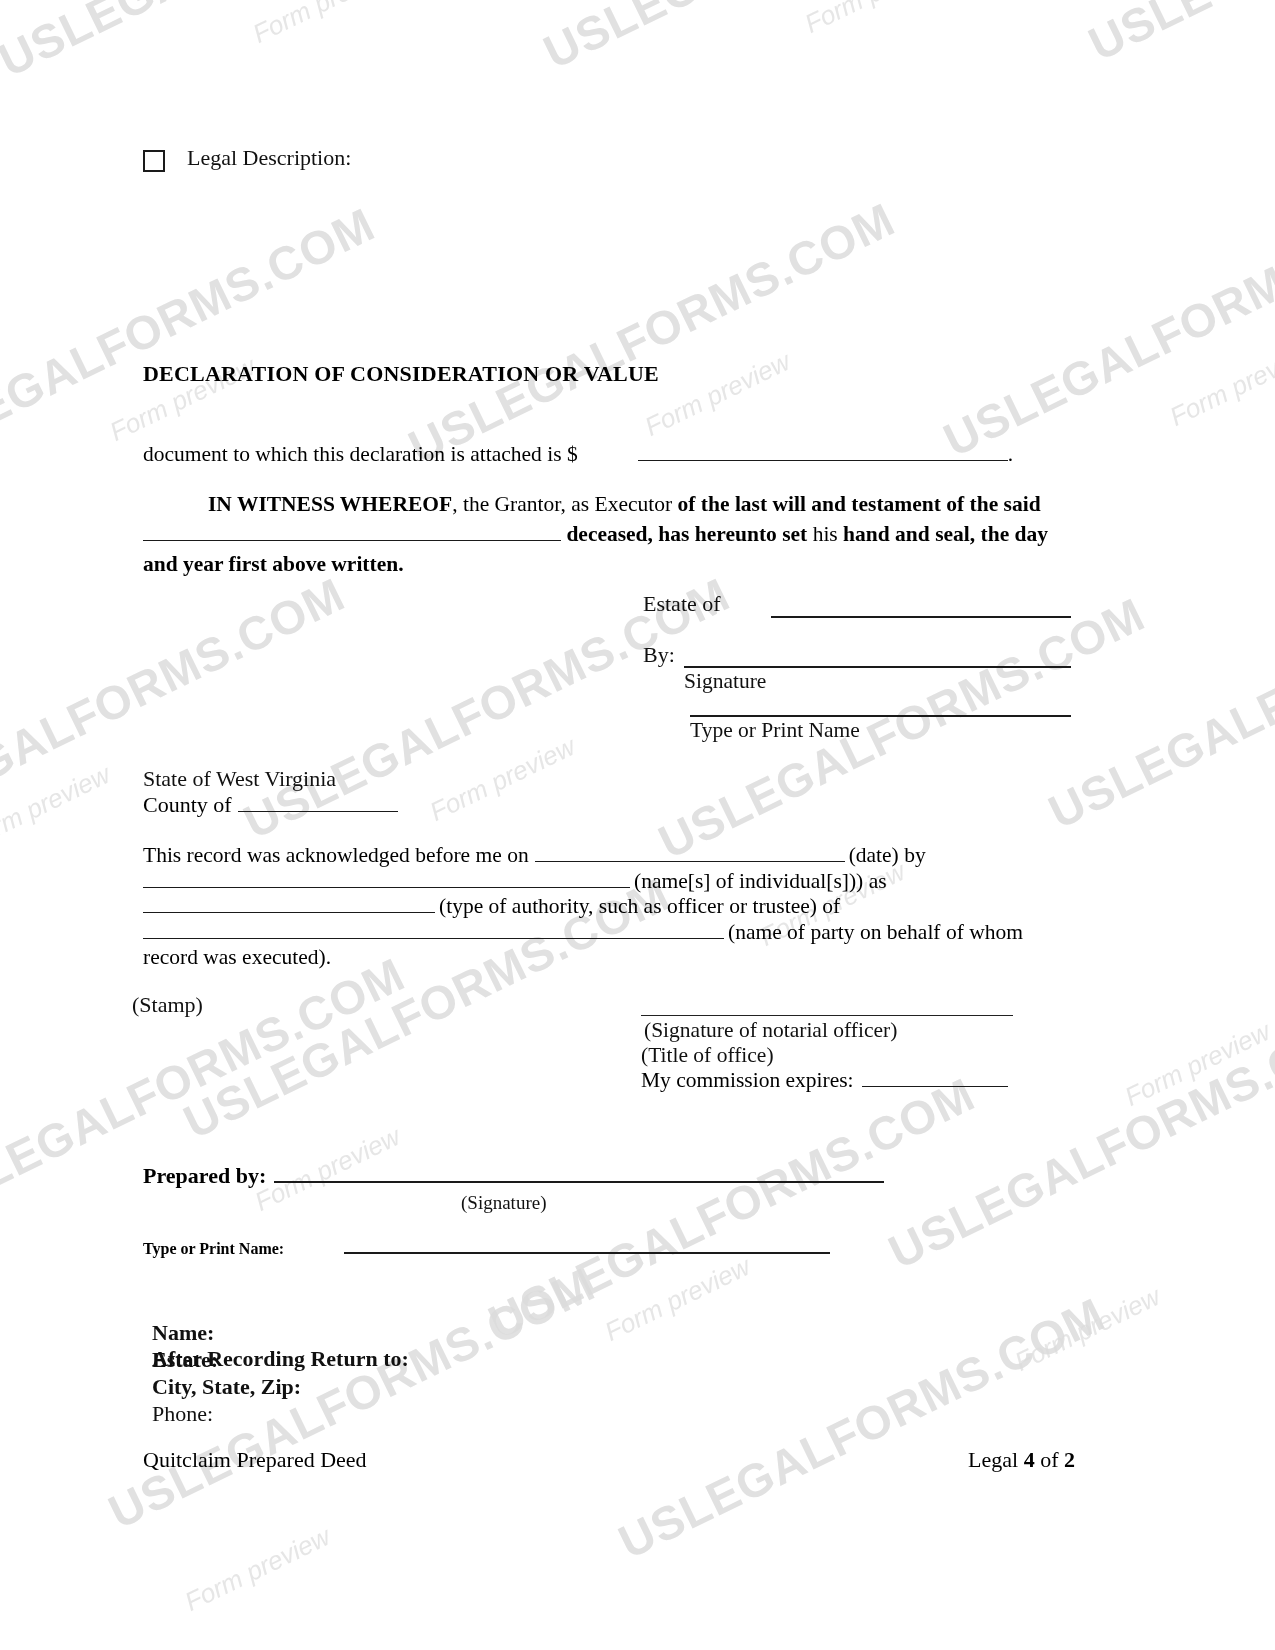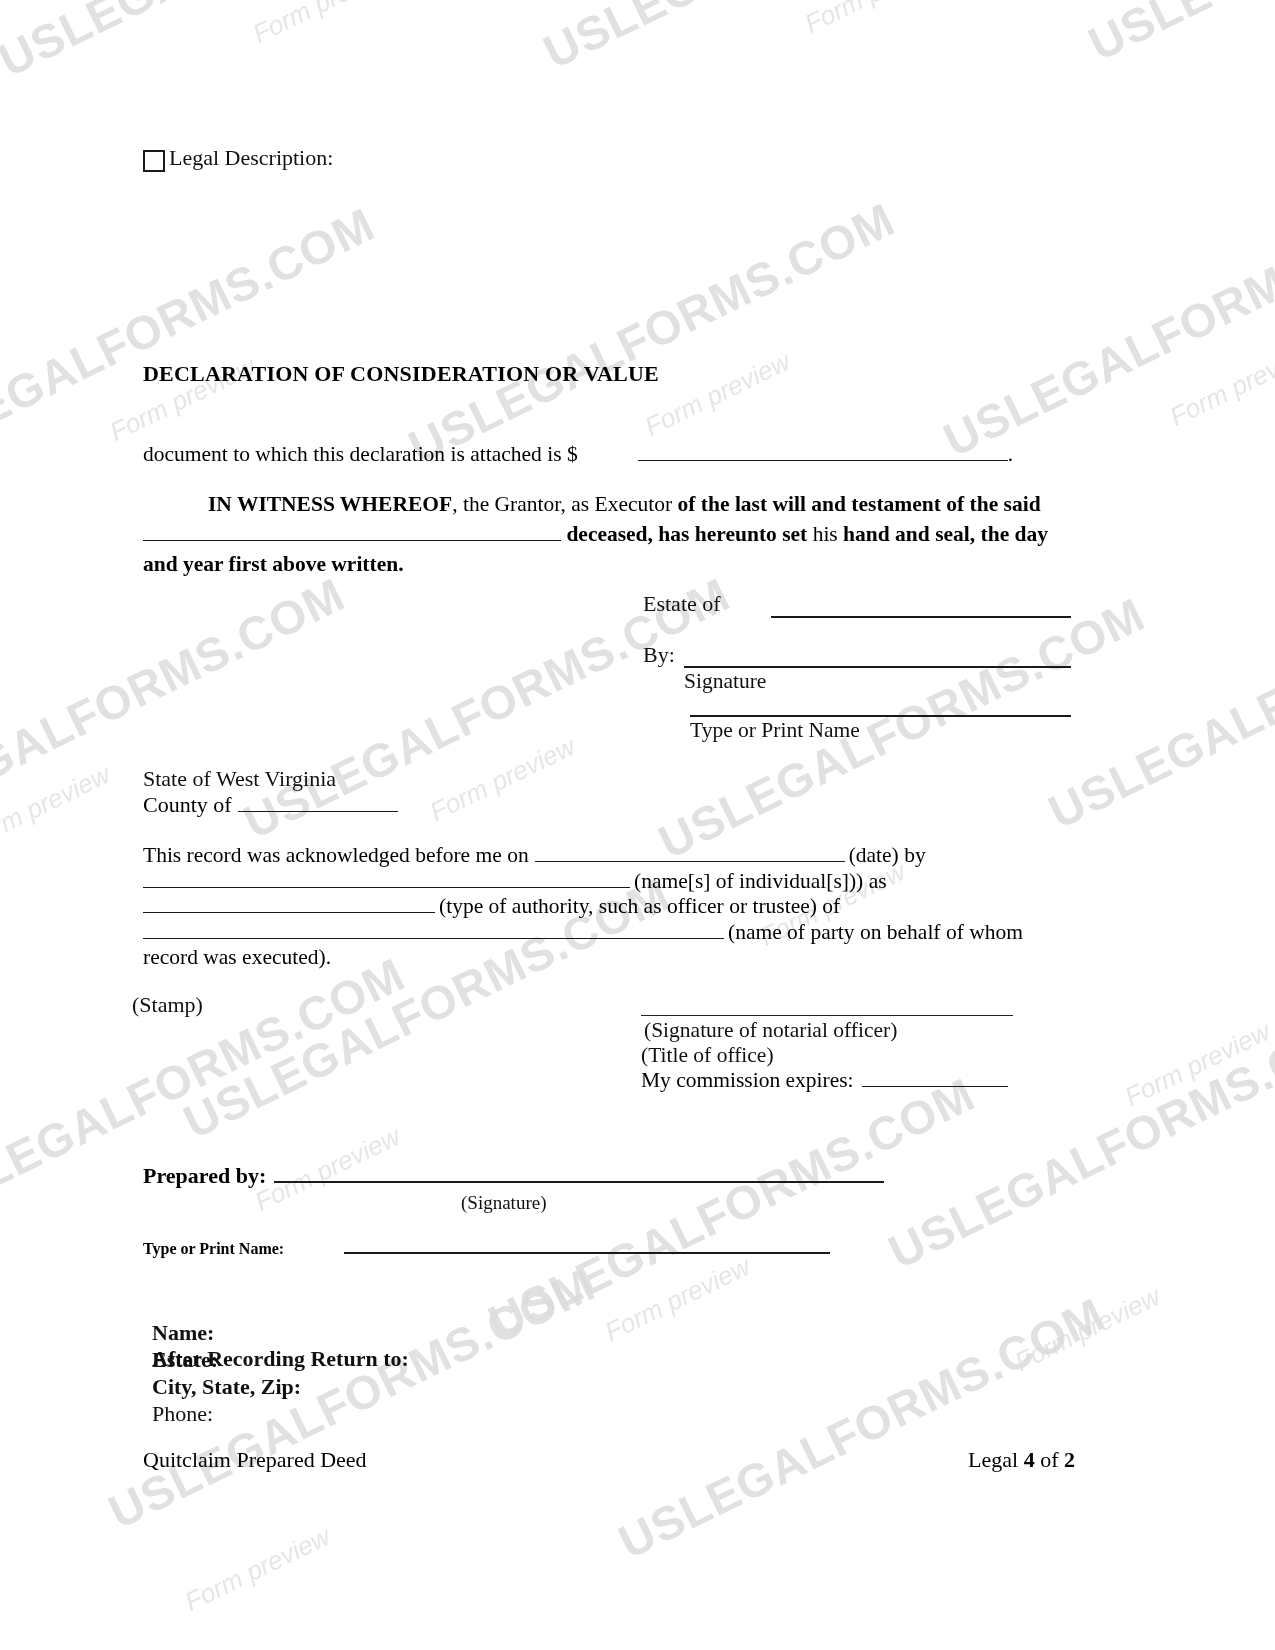--- a/index.html
+++ b/index.html
@@ -168,21 +168,21 @@
 
     <div class="wm wm-big" style="left:100px; top:1490px;transform:rotate(-26deg);">USLEGALFORMS.COM</div>
     <div class="wm wm-small" style="left:180px; top:1590px;transform:rotate(-26deg);">Form preview</div>
     <div class="wm wm-big" style="left:610px; top:1520px;transform:rotate(-26deg);">USLEGALFORMS.COM</div>
   </div>
 
   <div id="content">
 
     <div class="abs" style="left:143px; top:145px;">
       <span class="checkbox"></span>
-      <span class="txt" style="font-size:22px;">Legal Description:</span>
+      <span class="txt" style="margin-left:18px; font-size:22px;">Legal Description:</span>
     </div>
 
     <div class="abs center title" style="left:143px; top:361px; width:940px;">DECLARATION OF CONSIDERATION OR VALUE</div>
 
     <div class="abs para" style="left:143px; top:409px; width:900px;">
       <span style="display:inline-block; width:72px;"></span><br>
       <span>document to which this declaration is attached is $</span><span class="blank-inline" style="width:58px; margin-left:2px; border:none;"></span><span class="blank-inline" style="width:370px;"></span><span>.</span>
     </div>
 
     <div class="abs" style="left:143px; top:489px; width:932px; font-size:21.5px; line-height:30px;">

